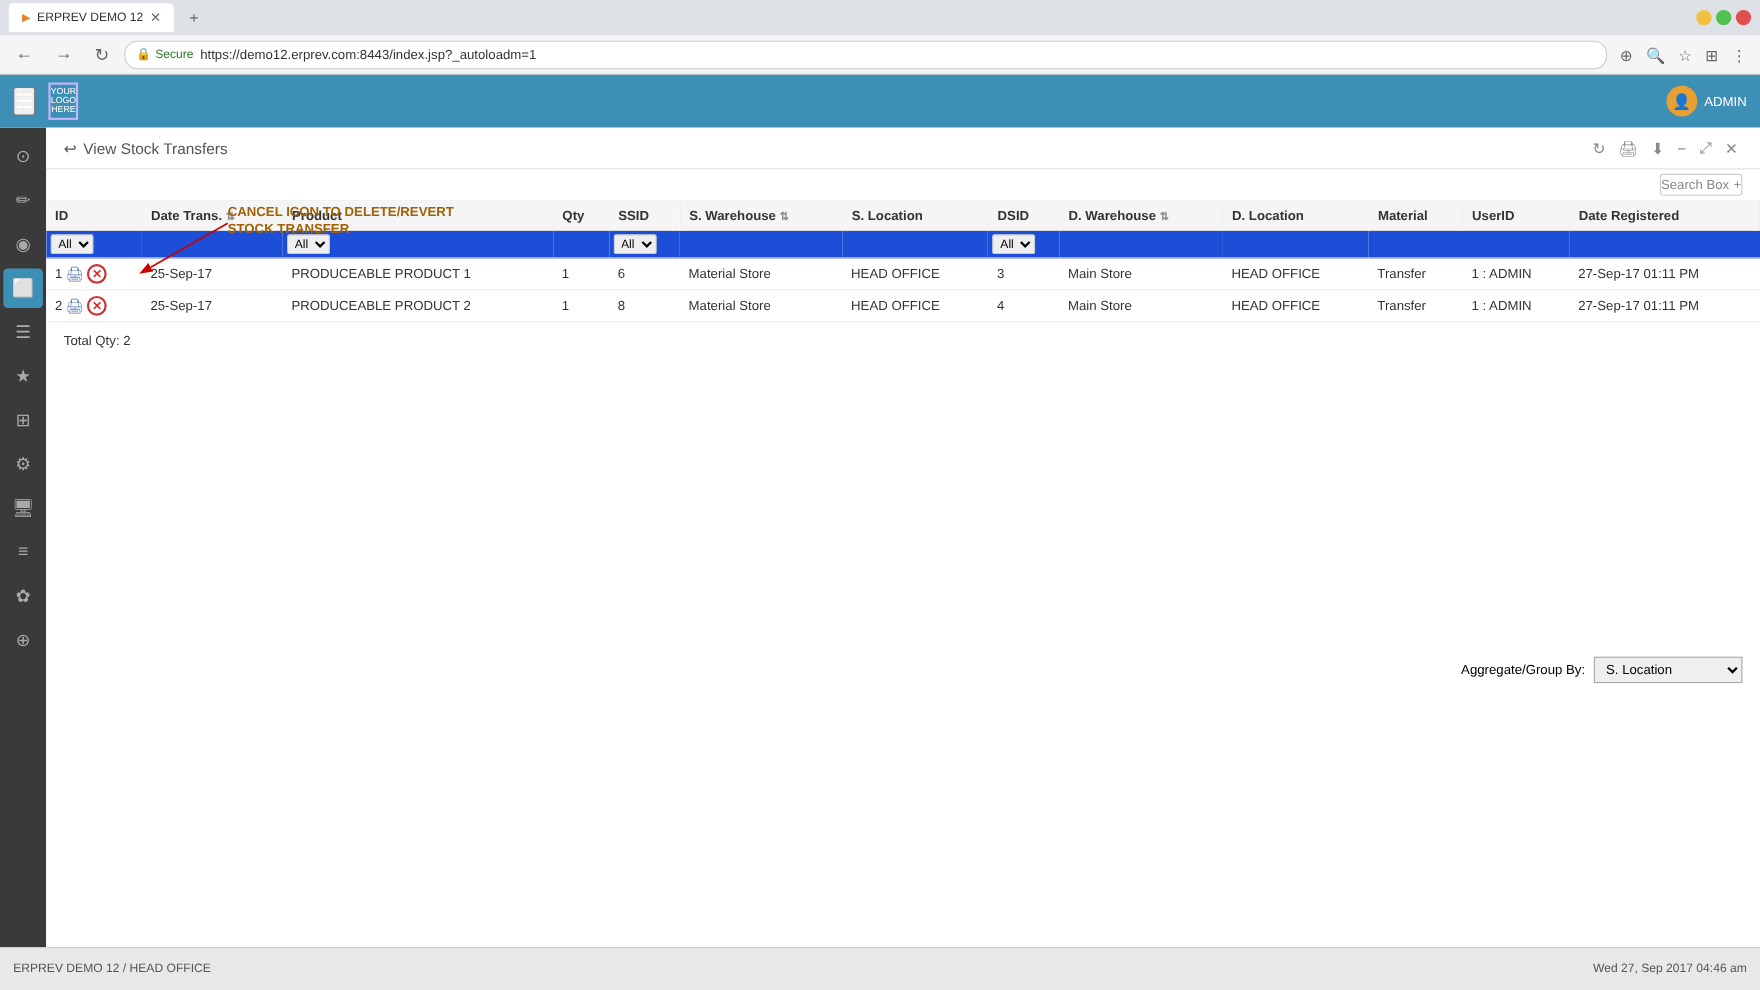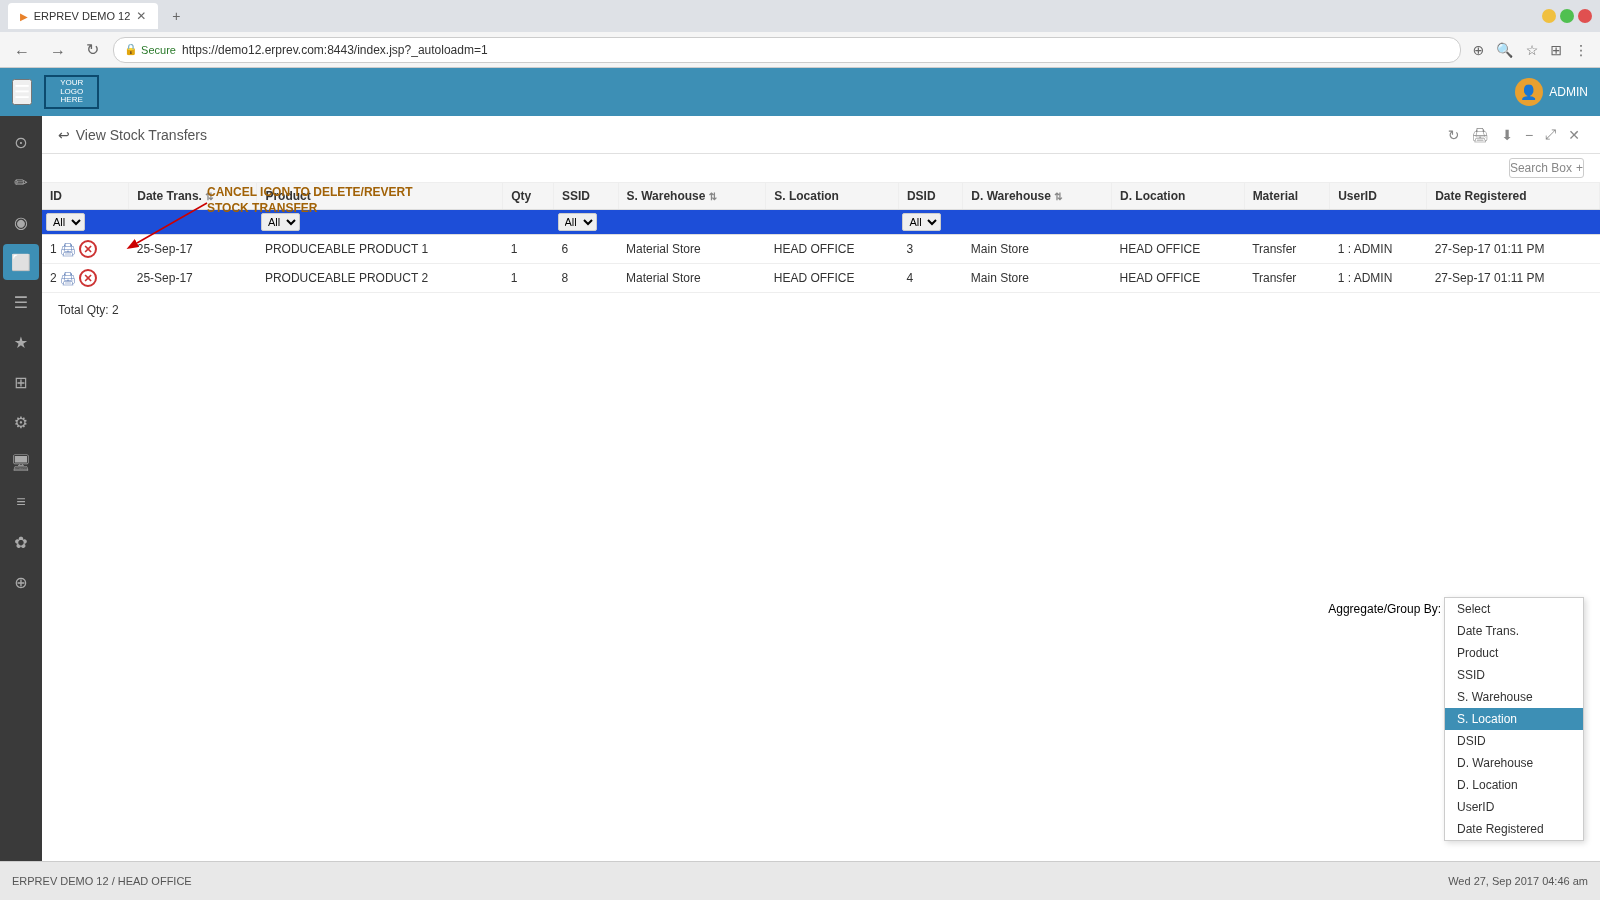--- a/index.html
+++ b/index.html
@@ -24,21 +24,21 @@
     .address-box { flex: 1; display: flex; align-items: center; background: #fff; border: 1px solid #ccc; border-radius: 12px; padding: 2px 10px; gap: 6px; height: 26px; }
     .secure-badge { color: #2a7a2a; font-size: 11px; display: flex; align-items: center; gap: 3px; }
     .address-text { font-size: 12px; color: #333; flex: 1; }
     .browser-icons { display: flex; gap: 4px; }
     .browser-icon-btn { background: none; border: none; color: #666; cursor: pointer; font-size: 14px; padding: 2px 4px; }
 
     
     .app-wrapper { display: flex; flex-direction: column; height: calc(900px - 68px); }
     .app-header { background: #3d8fb5; height: 48px; display: flex; align-items: center; padding: 0 12px; color: white; }
     .hamburger { font-size: 18px; color: white; cursor: pointer; margin-right: 12px; }
-    .logo-box { border: 2px solid #0c4a6e; padding: 2px 14px; font-size: 8px; color: white; line-height: 1.1; text-align: center; margin-right: 8px; }
+    .logo-box { border: 2px solid #c4b5fd; padding: 2px 0; font-size: 8px; color: white; line-height: 1.1; text-align: center; margin-right: 8px; }
     .header-spacer { flex: 1; }
     .admin-badge { display: flex; align-items: center; gap: 6px; color: white; font-size: 12px; }
     .admin-avatar { width: 28px; height: 28px; background: #e8a030; border-radius: 50%; display: flex; align-items: center; justify-content: center; font-size: 14px; }
 
     
     .main-layout { display: flex; flex: 1; overflow: hidden; }
 
     
     .sidebar { width: 42px; background: #3a3a3a; display: flex; flex-direction: column; align-items: center; padding: 8px 0; gap: 4px; }
     .sidebar-item { width: 36px; height: 36px; display: flex; align-items: center; justify-content: center; color: #aaa; cursor: pointer; border-radius: 4px; font-size: 16px; }
@@ -303,33 +303,20 @@
               <option selected="">S. Location</option>
               <option>DSID</option>
               <option>D. Warehouse</option>
               <option>D. Location</option>
               <option>UserID</option>
               <option>Date Registered</option>
             </select>
           </div>
         </div>
 
-        <div class="dropdown-menu">
-          <div class="dropdown-item">Select</div>
-          <div class="dropdown-item">Date Trans.</div>
-          <div class="dropdown-item">Product</div>
-          <div class="dropdown-item">SSID</div>
-          <div class="dropdown-item">S. Warehouse</div>
-          <div class="dropdown-item selected">S. Location</div>
-          <div class="dropdown-item">DSID</div>
-          <div class="dropdown-item">D. Warehouse</div>
-          <div class="dropdown-item">D. Location</div>
-          <div class="dropdown-item">UserID</div>
-          <div class="dropdown-item">Date Registered</div>
-        </div>
       </div>
     </div>
   </div>
 
   <div class="status-bar">
     <span>ERPREV DEMO 12 / HEAD OFFICE</span>
     <span>Wed 27, Sep 2017 04:46 am</span>
   </div>
 </div>
 

